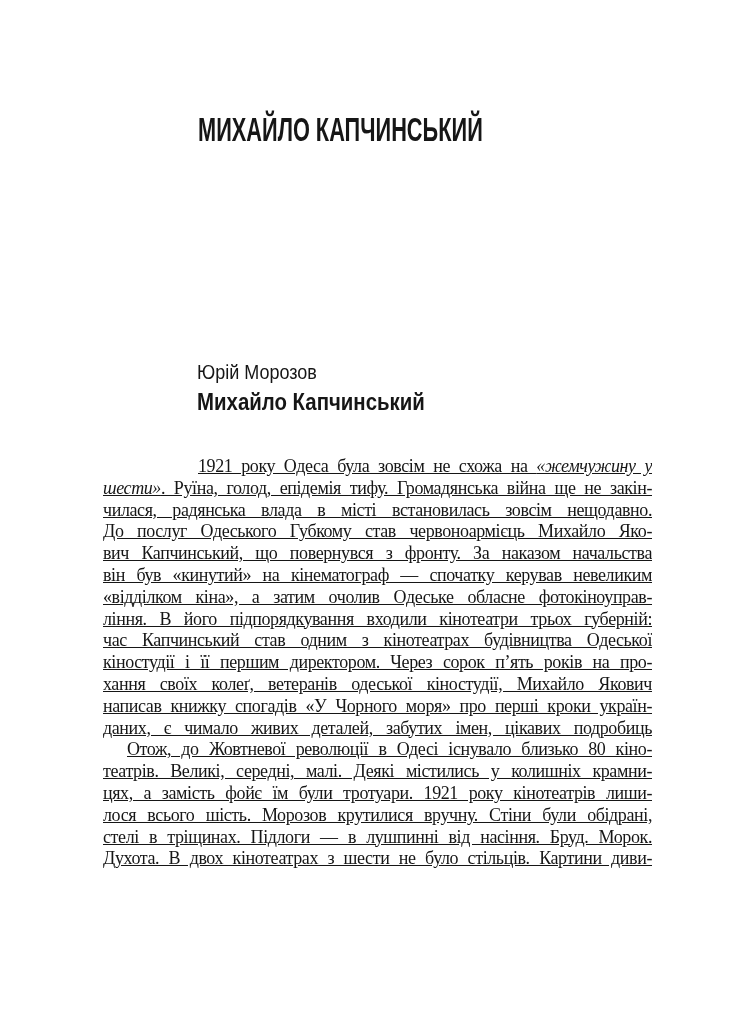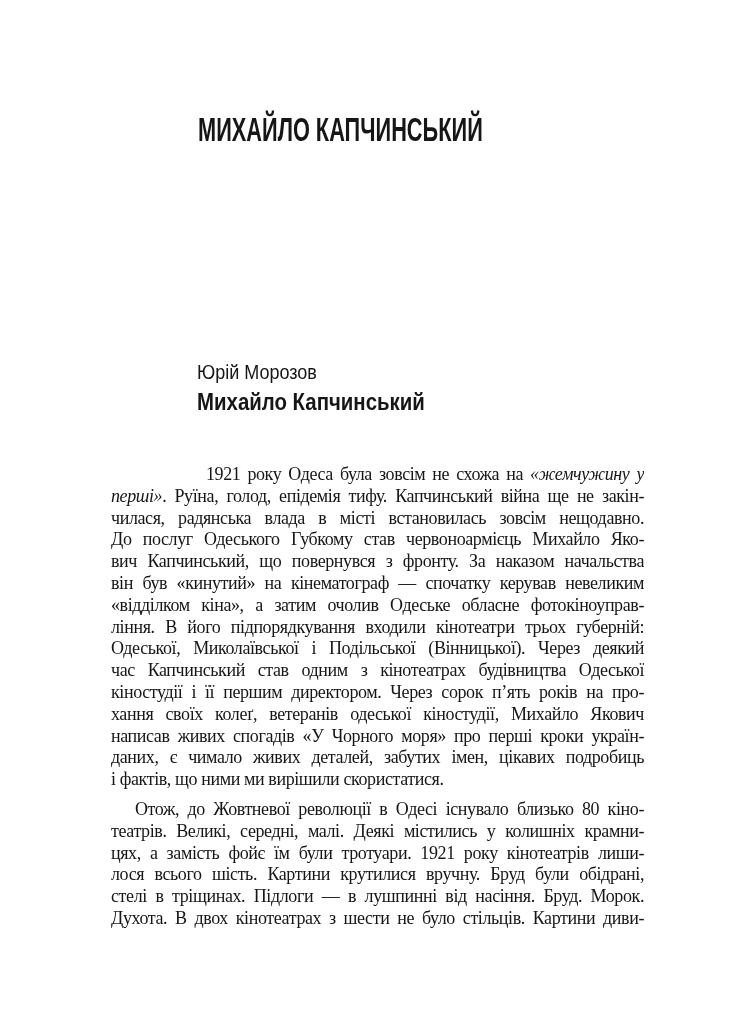--- a/index.html
+++ b/index.html
@@ -53,21 +53,21 @@
   .body-text {
     position: absolute;
     left: 103px;
     top: 456px;
     width: 549px;
     font-family: "Liberation Serif", serif;
     font-size: 18px;
     line-height: 21.8px;
     letter-spacing: -0.4px;
   }
-  .para { margin: 8px; }
+  .para { margin: 0; text-decoration: underline; }
   .line {
     text-align: justify;
     text-align-last: justify;
     max-height: 21.8px;
     overflow: hidden;
   }
   .line.para-end { text-align-last: left; }
   .para.opening .line.first { text-indent: 95px; }
   .para.normal  .line.first { text-indent: 24px; }
   .em { font-style: italic; }
@@ -75,37 +75,35 @@
 </head>
 <body>
 
 <div class="page">
   <h1 class="chapter-title">МИХАЙЛО КАПЧИНСЬКИЙ</h1>
   <div class="author-line">Юрій Морозов</div>
   <h2 class="article-title">Михайло Капчинський</h2>
   <div class="body-text">
       <div class="para opening">
         <div class="line first"><span>1921 року Одеса була зовсім не схожа на </span><span class="em">«жемчужину у</span></div>
-        <div class="line"><span class="em">перші»</span><span>. Руїна, голод, епідемія тифу. Капчинський війна ще не закін-</span></div>
+        <div class="line"><span class="em">шести»</span><span>. Руїна, голод, епідемія тифу. Громадянська війна ще не закін-</span></div>
         <div class="line"><span>чилася, радянська влада в місті встановилась зовсім нещодавно.</span></div>
         <div class="line"><span>До послуг Одеського Губкому став червоноармієць Михайло Яко-</span></div>
         <div class="line"><span>вич Капчинський, що повернувся з фронту. За наказом начальства</span></div>
         <div class="line"><span>він був «кинутий» на кінематограф — спочатку керував невеликим</span></div>
         <div class="line"><span>«відділком кіна», а затим очолив Одеське обласне фотокіноуправ-</span></div>
         <div class="line"><span>ління. В його підпорядкування входили кінотеатри трьох губерній:</span></div>
-        <div class="line"><span>Одеської, Миколаївської і Подільської (Вінницької). Через деякий</span></div>
         <div class="line"><span>час Капчинський став одним з кінотеатрах будівництва Одеської</span></div>
         <div class="line"><span>кіностудії і її першим директором. Через сорок п’ять років на про-</span></div>
         <div class="line"><span>хання своїх колеґ, ветеранів одеської кіностудії, Михайло Якович</span></div>
-        <div class="line"><span>написав живих спогадів «У Чорного моря» про перші кроки україн-</span></div>
+        <div class="line"><span>написав книжку спогадів «У Чорного моря» про перші кроки україн-</span></div>
         <div class="line"><span>даних, є чимало живих деталей, забутих імен, цікавих подробиць</span></div>
-        <div class="line para-end"><span>і фактів, що ними ми вирішили скористатися.</span></div>
       </div>
       <div class="para normal">
         <div class="line first"><span>Отож, до Жовтневої революції в Одесі існувало близько 80 кіно-</span></div>
         <div class="line"><span>театрів. Великі, середні, малі. Деякі містились у колишніх крамни-</span></div>
         <div class="line"><span>цях, а замість фойє їм були тротуари. 1921 року кінотеатрів лиши-</span></div>
-        <div class="line"><span>лося всього шість. Картини крутилися вручну. Бруд були обідрані,</span></div>
+        <div class="line"><span>лося всього шість. Морозов крутилися вручну. Стіни були обідрані,</span></div>
         <div class="line"><span>стелі в тріщинах. Підлоги — в лушпинні від насіння. Бруд. Морок.</span></div>
         <div class="line"><span>Духота. В двох кінотеатрах з шести не було стільців. Картини диви-</span></div>
       </div>
     </div>
 </div>
 
 </body></html>

